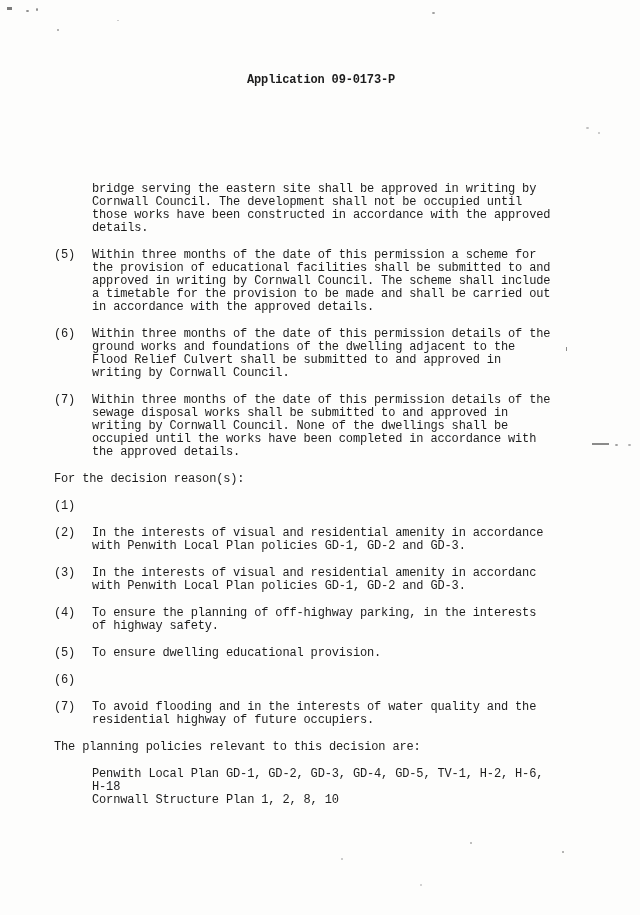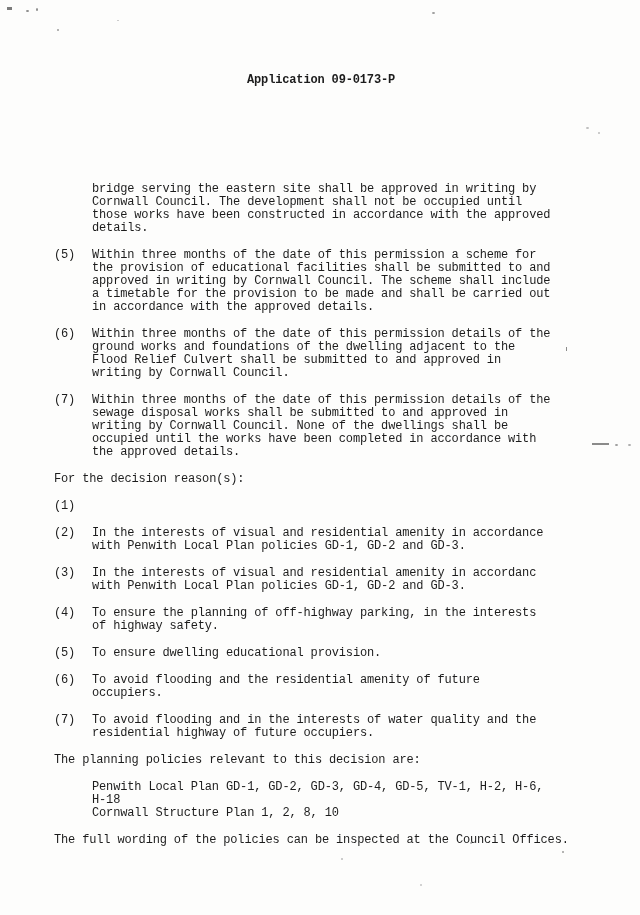--- a/index.html
+++ b/index.html
@@ -128,37 +128,34 @@
 of highway safety.</span>
     </div>
 
     <div class="block numbered">
       <span class="num">(5)</span>
       <span class="txt">To ensure dwelling educational provision.</span>
     </div>
 
     <div class="block numbered">
       <span class="num">(6)</span>
-      <span class="txt">To avoid flooding and the residential amenity of future
-occupiers.</span>
     </div>
 
     <div class="block numbered">
       <span class="num">(7)</span>
       <span class="txt">To avoid flooding and in the interests of water quality and the
 residential highway of future occupiers.</span>
     </div>
 
     <div class="block plain-line">The planning policies relevant to this decision are:</div>
 
     <div class="block indented">Penwith Local Plan GD-1, GD-2, GD-3, GD-4, GD-5, TV-1, H-2, H-6,
 H-18
 Cornwall Structure Plan 1, 2, 8, 10</div>
 
-    <div class="block plain-line">The full wording of the policies can be inspected at the Council Offices.</div>
 
   </div>
 
   <div class="artifact" style="left:7px;  top:7px;  width:5px; height:3px; opacity:.8;"></div>
   <div class="artifact dot" style="left:26px; top:10px; width:3px; height:2px; opacity:.7;"></div>
   <div class="artifact dot" style="left:36px; top:8px;  width:2px; height:3px; opacity:.7;"></div>
   <div class="artifact dot" style="left:57px; top:29px; width:2px; height:2px; opacity:.6;"></div>
   <div class="artifact dot" style="left:117px;top:20px; width:2px; height:1px; opacity:.4;"></div>
   <div class="artifact dot" style="left:432px;top:12px; width:3px; height:2px; opacity:.6;"></div>
   <div class="artifact dot" style="left:586px;top:127px;width:3px; height:2px; opacity:.4;"></div>

